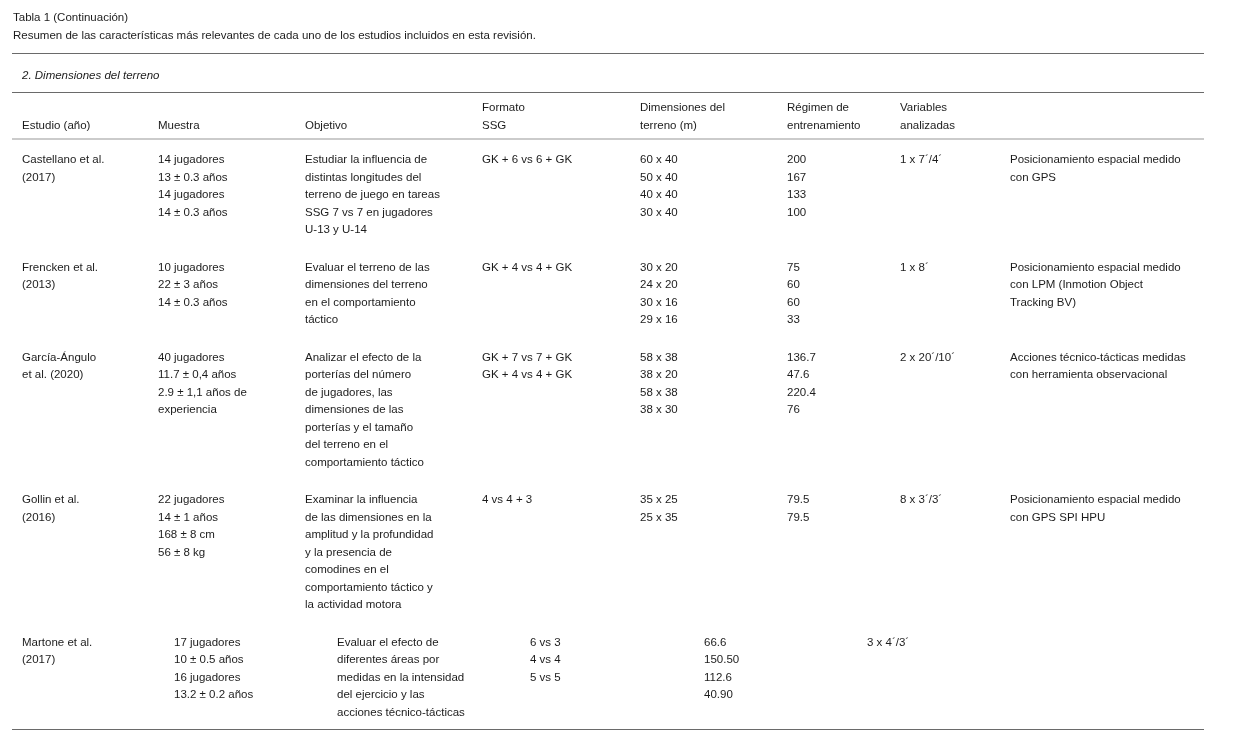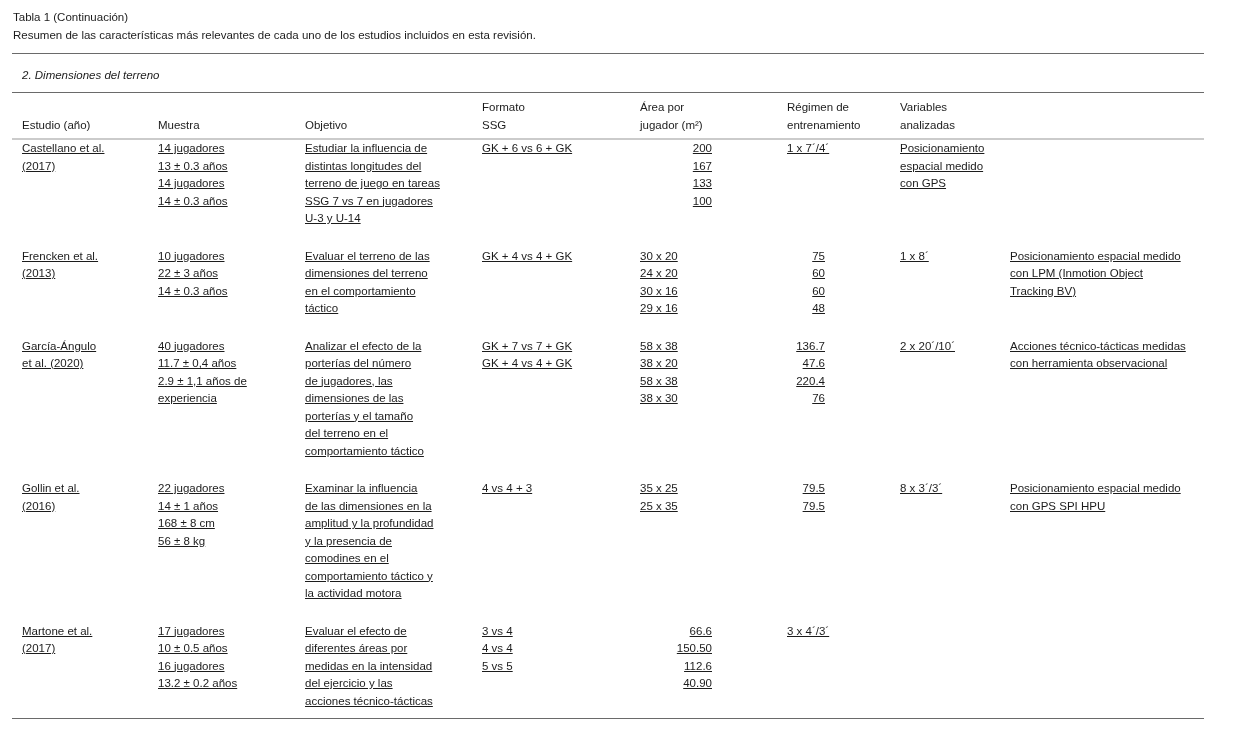--- a/index.html
+++ b/index.html
@@ -32,32 +32,31 @@
     line-height: 17.5px;
   }
   .header-row {
     align-items: end;
     padding-top: 6px;
     padding-bottom: 4px;
   }
   .table-body {
     margin: 0 12px;
     padding-left: 10px;
-    padding-top: 0;
-    text-decoration: underline;
+    padding-top: 11px;
   }
   .trow {
     display: grid;
     grid-template-columns: 136px 147px 177px 158px 147px 113px 110px 212px;
     line-height: 17.5px;
     margin-bottom: 20px;
   }
-  .trow:last-child { margin-bottom: 8px; }
+  .trow:last-child { margin-bottom: 8px; gap: 16px; }
   .cell { padding-right: 8px; }
-  .trow .col-area .line { text-align: right; padding-right: 67px; }
+  .trow .col-area .line { text-align: left; padding-right: 67px; }
   .rule-bottom { margin-top: 3px; }
 </style>
 </head>
 <body>
 
 <div class="page">
 
   <div class="doc-head">
     <div class="doc-title">Tabla 1 (Continuación)</div>
     <div class="doc-caption">Resumen de las características más relevantes de cada uno de los estudios incluidos en esta revisión.</div>
@@ -76,23 +75,23 @@
       <div class="cell col-muestra">
         <div class="line">Muestra</div>
       </div>
       <div class="cell col-objetivo">
         <div class="line">Objetivo</div>
       </div>
       <div class="cell col-formato">
         <div class="line">Formato</div>
         <div class="line">SSG</div>
       </div>
-      <div class="cell col-area">
-        <div class="line">Área por</div>
-        <div class="line">jugador (m²)</div>
+      <div class="cell col-dimensiones">
+        <div class="line">Dimensiones del</div>
+        <div class="line">terreno (m)</div>
       </div>
       <div class="cell col-regimen">
         <div class="line">Régimen de</div>
         <div class="line">entrenamiento</div>
       </div>
       <div class="cell col-variables">
         <div class="line">Variables</div>
         <div class="line">analizadas</div>
       </div>
     </div>
@@ -109,24 +108,30 @@
           <div class="line">14 jugadores</div>
           <div class="line">13 ± 0.3 años</div>
           <div class="line">14 jugadores</div>
           <div class="line">14 ± 0.3 años</div>
         </div>
         <div class="cell col-objetivo">
           <div class="line">Estudiar la influencia de</div>
           <div class="line">distintas longitudes del</div>
           <div class="line">terreno de juego en tareas</div>
           <div class="line">SSG 7 vs 7 en jugadores</div>
-          <div class="line">U-3 y U-14</div>
+          <div class="line">U-13 y U-14</div>
         </div>
         <div class="cell col-formato">
           <div class="line">GK + 6 vs 6 + GK</div>
+        </div>
+        <div class="cell col-dimensiones">
+          <div class="line">60 x 40</div>
+          <div class="line">50 x 40</div>
+          <div class="line">40 x 40</div>
+          <div class="line">30 x 40</div>
         </div>
         <div class="cell col-area">
           <div class="line">200</div>
           <div class="line">167</div>
           <div class="line">133</div>
           <div class="line">100</div>
         </div>
         <div class="cell col-regimen">
           <div class="line">1 x 7´/4´</div>
         </div>
@@ -157,21 +162,21 @@
         <div class="cell col-dimensiones">
           <div class="line">30 x 20</div>
           <div class="line">24 x 20</div>
           <div class="line">30 x 16</div>
           <div class="line">29 x 16</div>
         </div>
         <div class="cell col-area">
           <div class="line">75</div>
           <div class="line">60</div>
           <div class="line">60</div>
-          <div class="line">48</div>
+          <div class="line">33</div>
         </div>
         <div class="cell col-regimen">
           <div class="line">1 x 8´</div>
         </div>
         <div class="cell col-variables">
           <div class="line">Posicionamiento espacial medido</div>
           <div class="line">con LPM (Inmotion Object</div>
           <div class="line">Tracking BV)</div>
         </div>
       </div>
@@ -270,21 +275,21 @@
           <div class="line">13.2 ± 0.2 años</div>
         </div>
         <div class="cell col-objetivo">
           <div class="line">Evaluar el efecto de</div>
           <div class="line">diferentes áreas por</div>
           <div class="line">medidas en la intensidad</div>
           <div class="line">del ejercicio y las</div>
           <div class="line">acciones técnico-tácticas</div>
         </div>
         <div class="cell col-formato">
-          <div class="line">3 vs 4</div>
+          <div class="line">6 vs 3</div>
           <div class="line">4 vs 4</div>
           <div class="line">5 vs 5</div>
         </div>
         <div class="cell col-area">
           <div class="line">66.6</div>
           <div class="line">150.50</div>
           <div class="line">112.6</div>
           <div class="line">40.90</div>
         </div>
         <div class="cell col-regimen">

